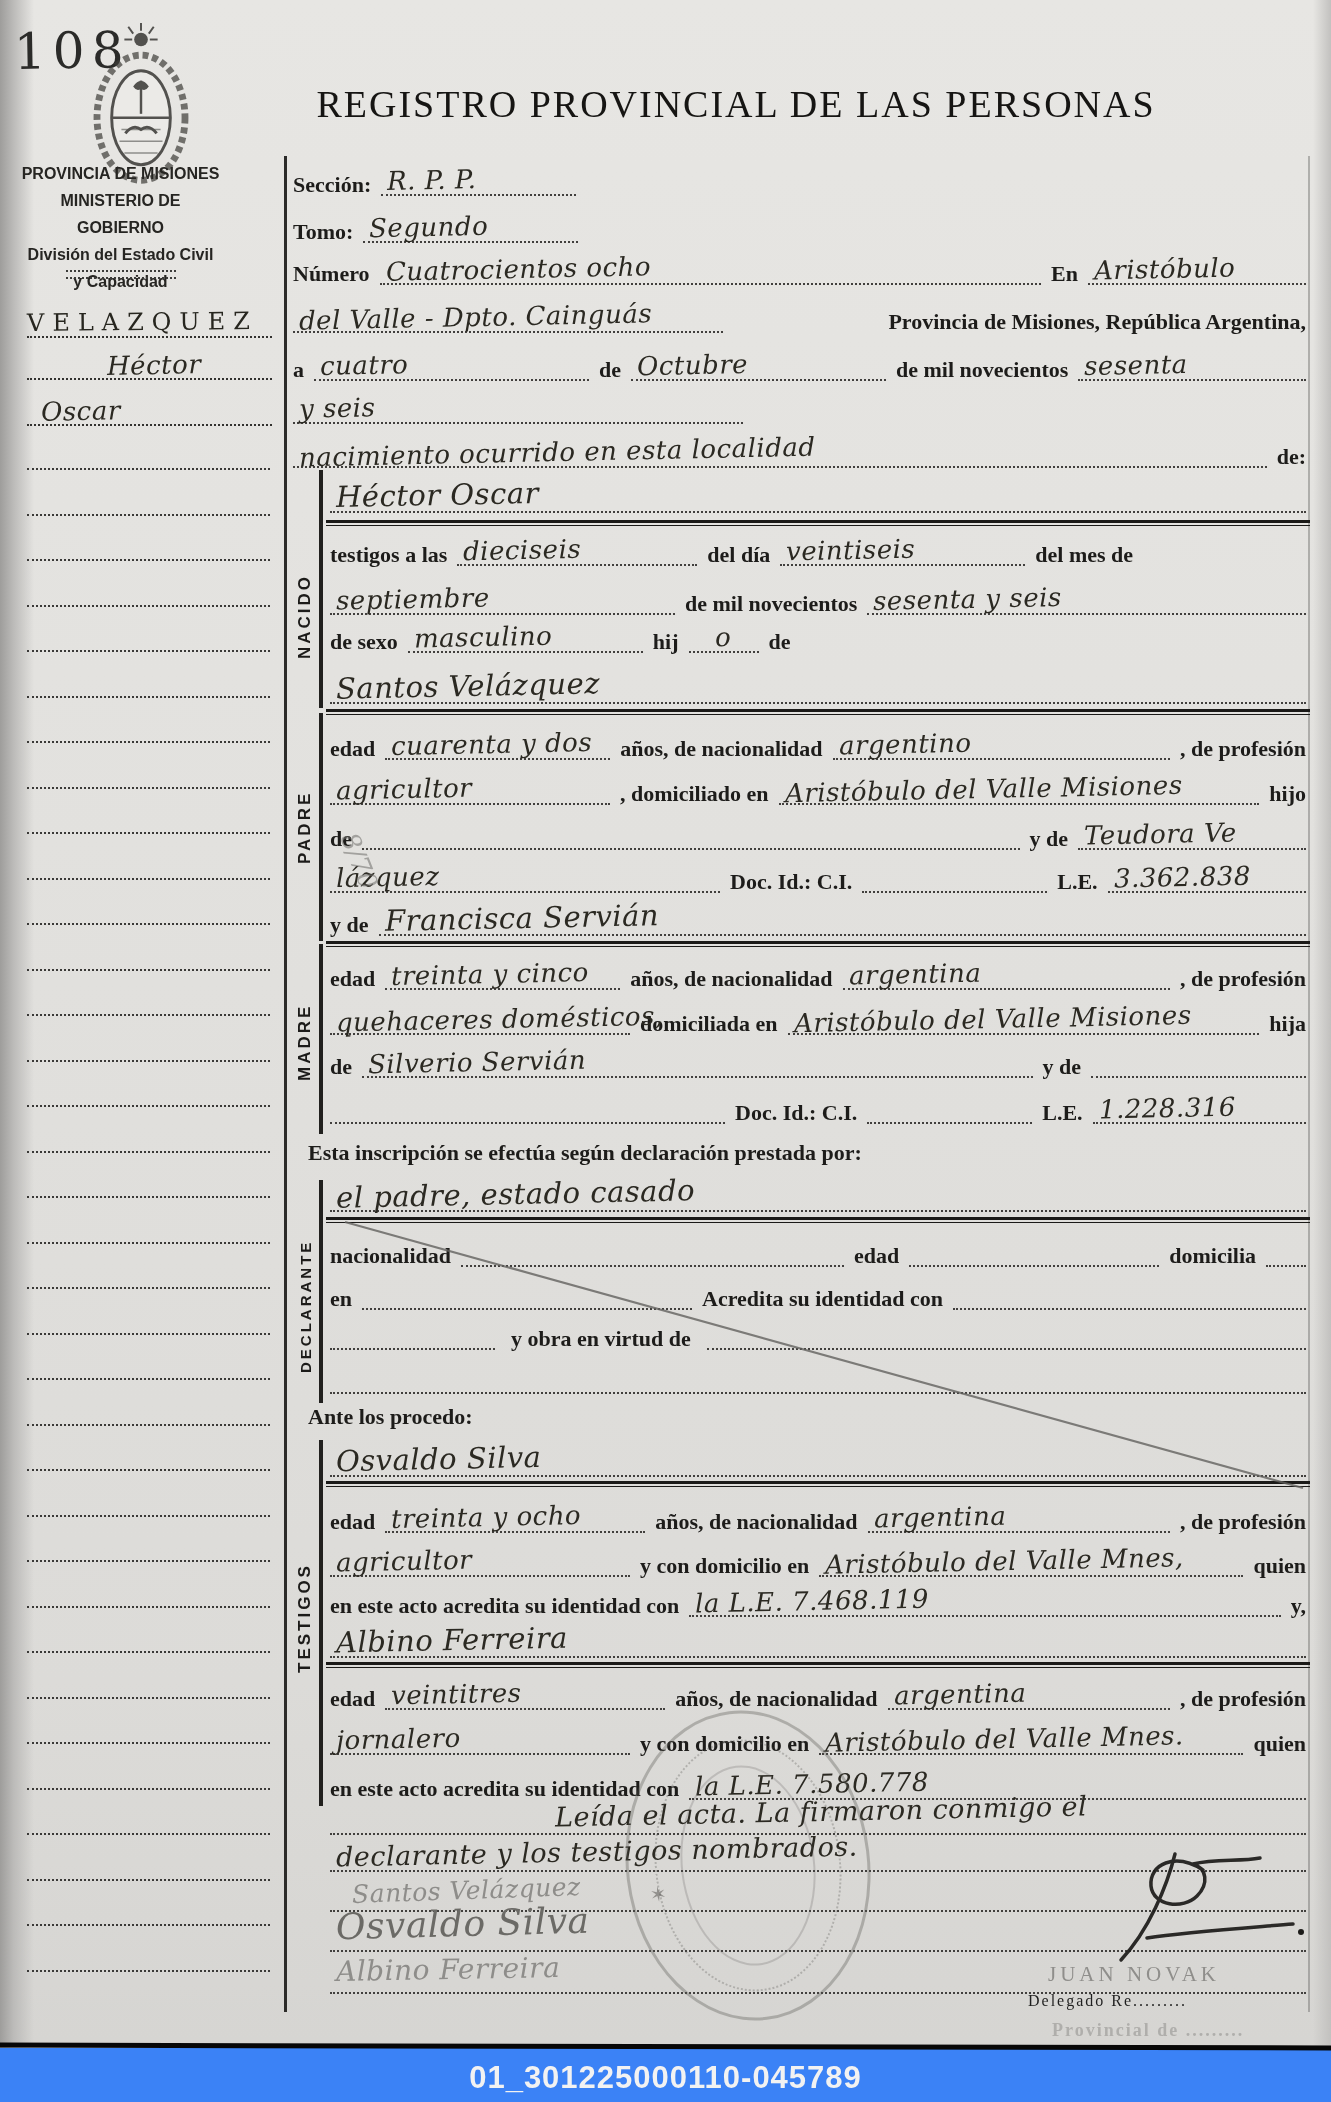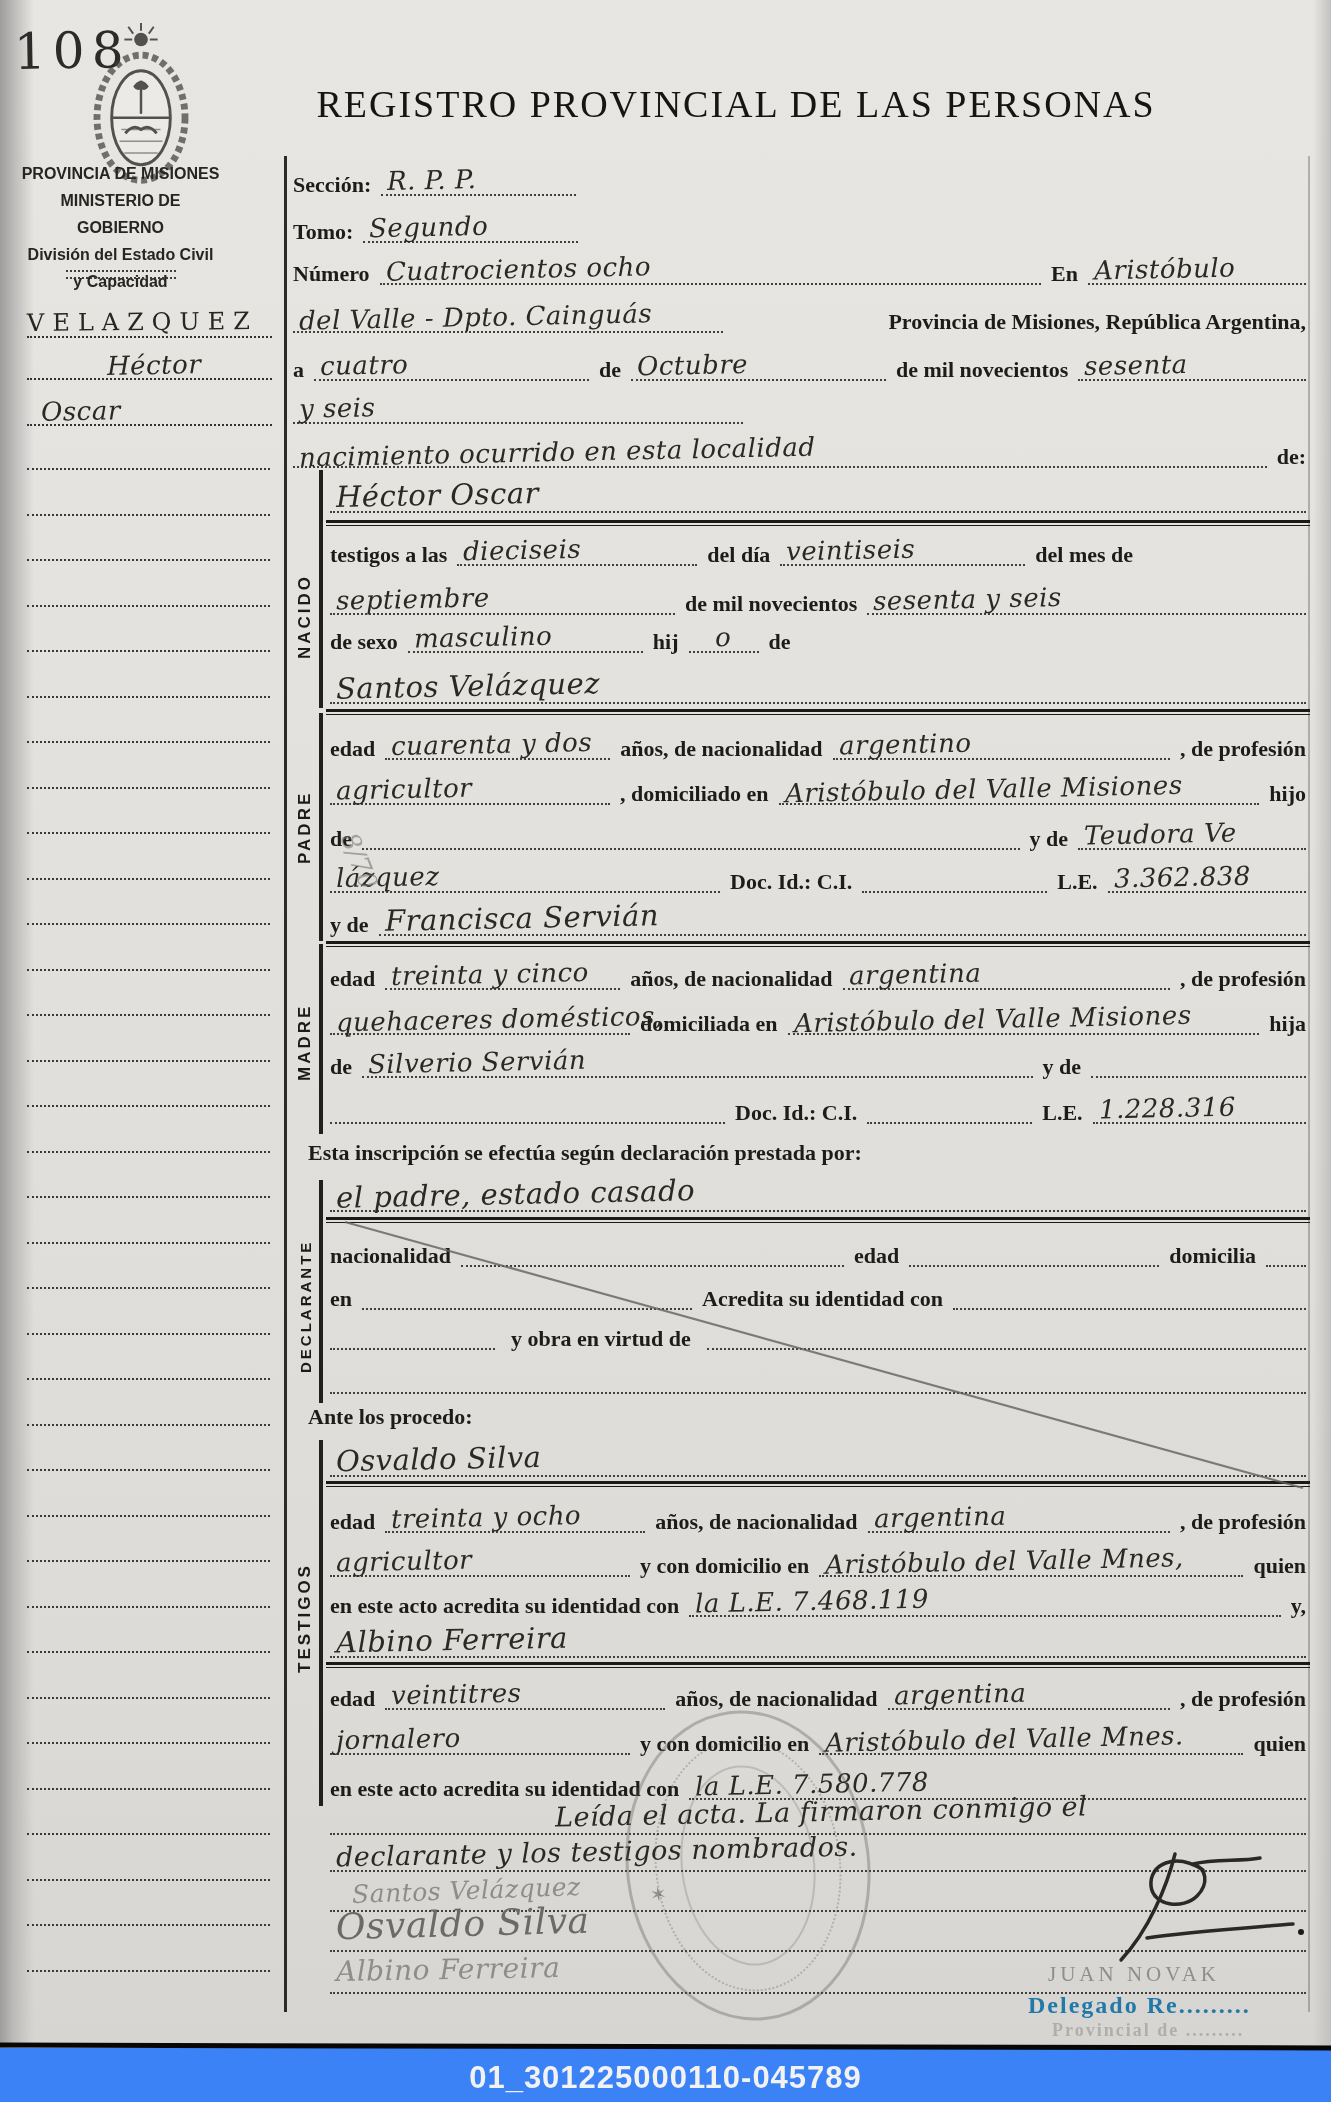--- a/index.html
+++ b/index.html
@@ -115,21 +115,21 @@
   }
   .stamp .star{
     position:absolute;left:18px;top:158px;font-size:20px;color:rgba(75,74,70,.5);
   }
   .official-name{
     position:absolute;left:1048px;top:1962px;font-family:"Liberation Serif",serif;
     font-weight:normal;font-size:21px;letter-spacing:4px;color:#8f8e8b;
   }
   .official-t1{
     position:absolute;left:1028px;top:1992px;font-family:"Liberation Serif",serif;
-    font-weight:bold;font-size:24px;letter-spacing:2px;color:#0369a1;opacity:.85;
+    font-weight:normal;font-size:16px;letter-spacing:2px;color:#000000;opacity:.85;
   }
   .official-t2{
     position:absolute;left:1052px;top:2020px;font-family:"Liberation Serif",serif;
     font-weight:bold;font-size:18px;letter-spacing:2px;color:#a3a29f;opacity:.75;
   }
   .footer-bar{
     position:absolute;left:0;right:0;bottom:0;height:54px;background:#3b82f6;
   }
   .footer-bar::before{
     content:"";position:absolute;left:0;right:0;top:-4px;height:5px;background:#070707;

